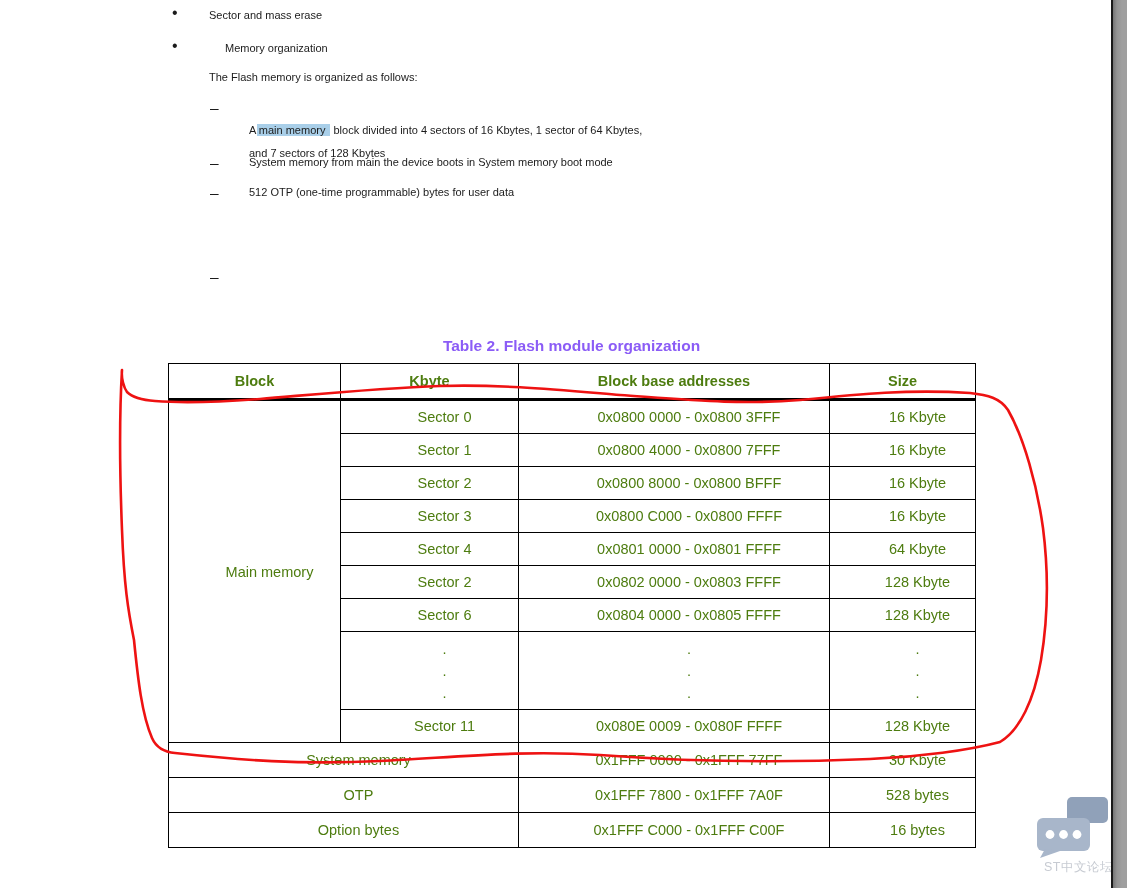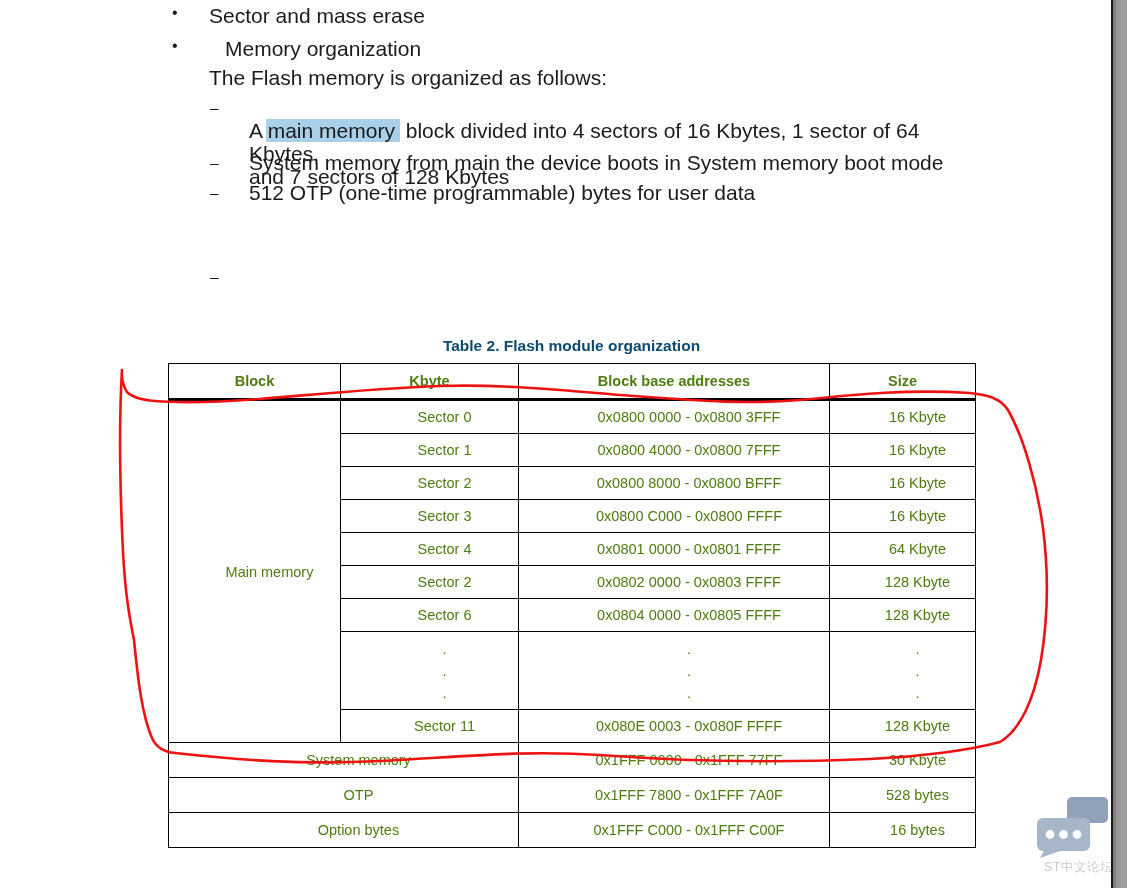--- a/index.html
+++ b/index.html
@@ -1,26 +1,26 @@
 <!DOCTYPE html>
 <html><head>
 <meta charset="utf-8">
 <style>
   html,body{margin:0;padding:0;}
   .page{
     position:relative; width:1127px; height:888px; background:#ffffff;
     overflow:hidden; font-family:"Liberation Sans", sans-serif; color:#1b1b1b;
   }
-  .txt{position:absolute; font-size:21px; line-height:23px; white-space:pre-line;}
+  .txt{position:absolute; font-size:11px; line-height:23px; white-space:pre-line;}
   .bullet-dot{position:absolute; left:172px; font-size:16px;}
   .dash-mark{position:absolute; left:210px; font-size:15.5px; line-height:23px;}
   .hl{background:#a9cfe9; padding:0 5px 0 2px; margin-left:-2px;}
   .table-title{
     position:absolute; left:168px; top:337px; width:807px; text-align:center;
-    font-weight:bold; font-size:15.5px; color:#0c4a6e;
+    font-weight:bold; font-size:15.5px; color:#8b5cf6;
   }
   .table-wrap{position:absolute; left:168px; top:363px;}
   table.doc-table{border-collapse:collapse; table-layout:fixed; width:807px;
     font-size:14.5px; color:#4d7c0f;}
   .doc-table th,.doc-table td{
     border:1px solid #000; text-align:center; vertical-align:middle; padding:0;
   }
   .doc-table thead th{height:34px; border-bottom:3px solid #000; font-weight:bold;}
   .doc-table td{height:32px;padding-left:30px;}
   .doc-table tr.dots-row td{height:77px; white-space:pre-line; line-height:22px;}
@@ -129,21 +129,21 @@
 .</td>
           <td>.
 .
 .</td>
           <td>.
 .
 .</td>
         </tr>
         <tr>
           <td>Sector 11</td>
-          <td>0x080E 0003 - 0x080F FFFF</td>
+          <td>0x080E 0009 - 0x080F FFFF</td>
           <td>128 Kbyte</td>
         </tr>
         <tr>
           <td colspan="2" style="height:34px;">System memory</td>
           <td>0x1FFF 0000 - 0x1FFF 77FF</td>
           <td>30 Kbyte</td>
         </tr>
         <tr>
           <td colspan="2" style="height:34px;">OTP</td>
           <td>0x1FFF 7800 - 0x1FFF 7A0F</td>

